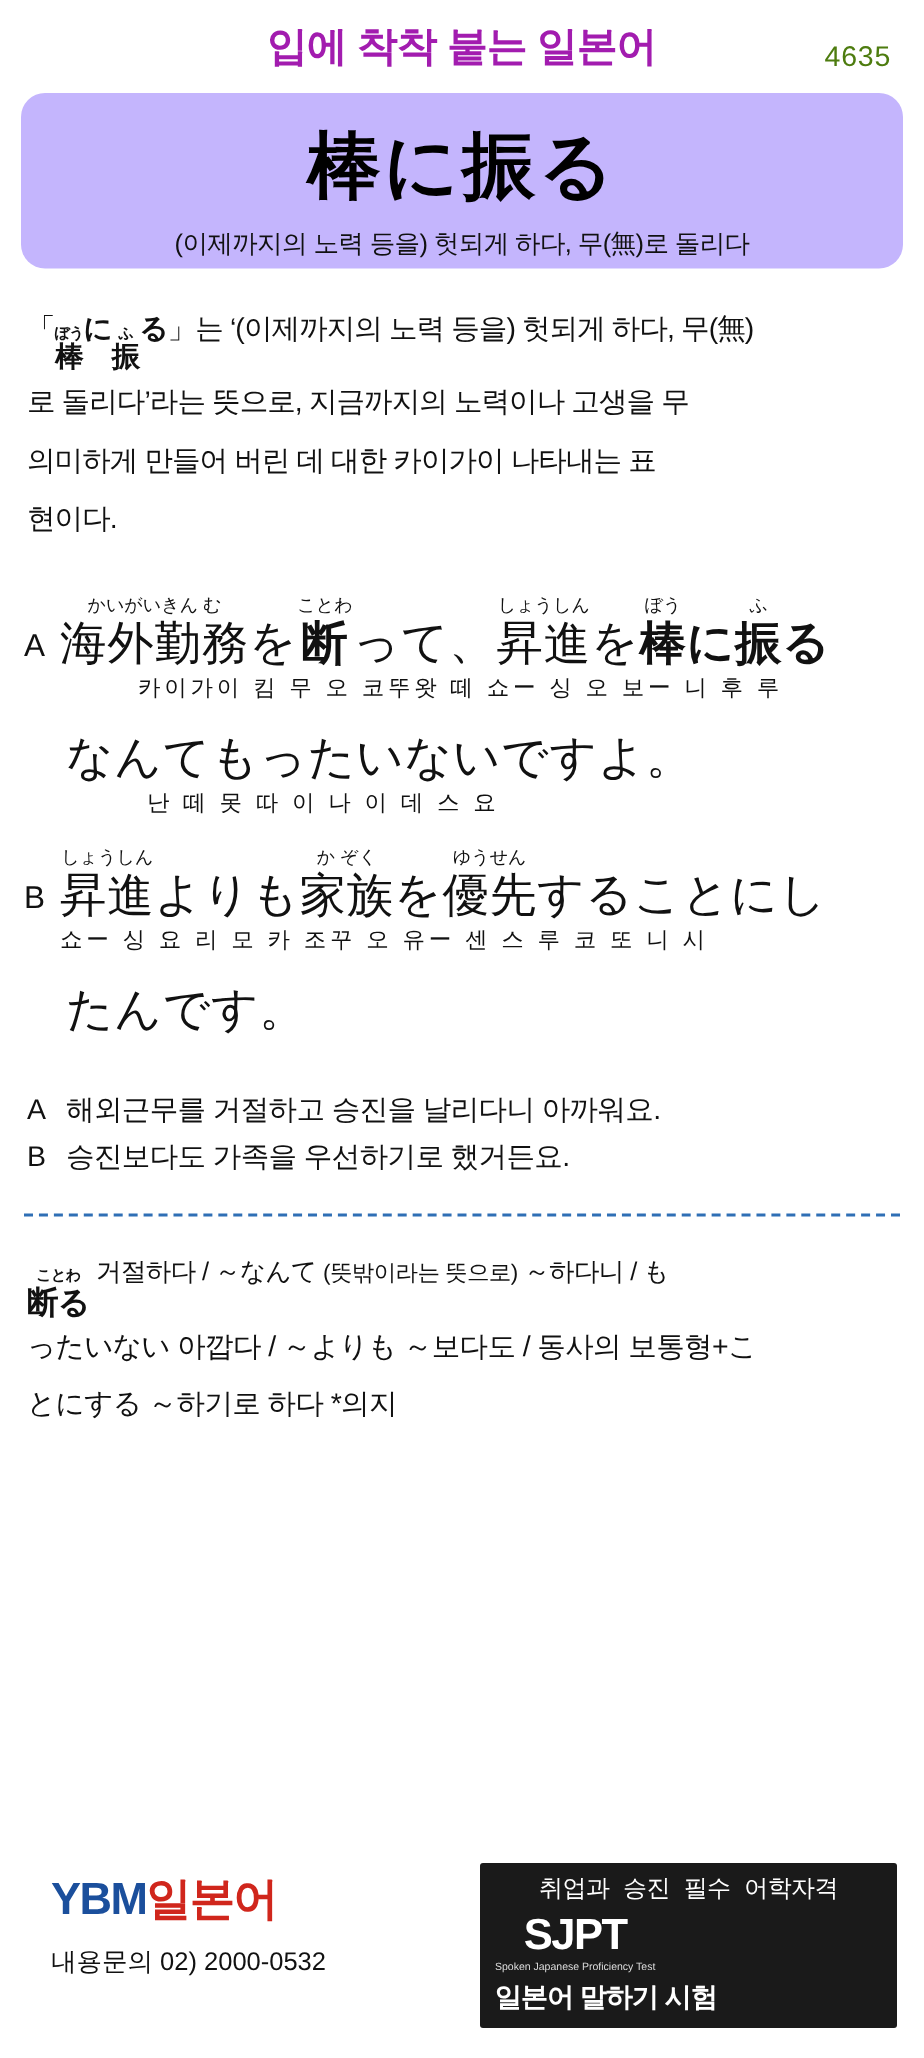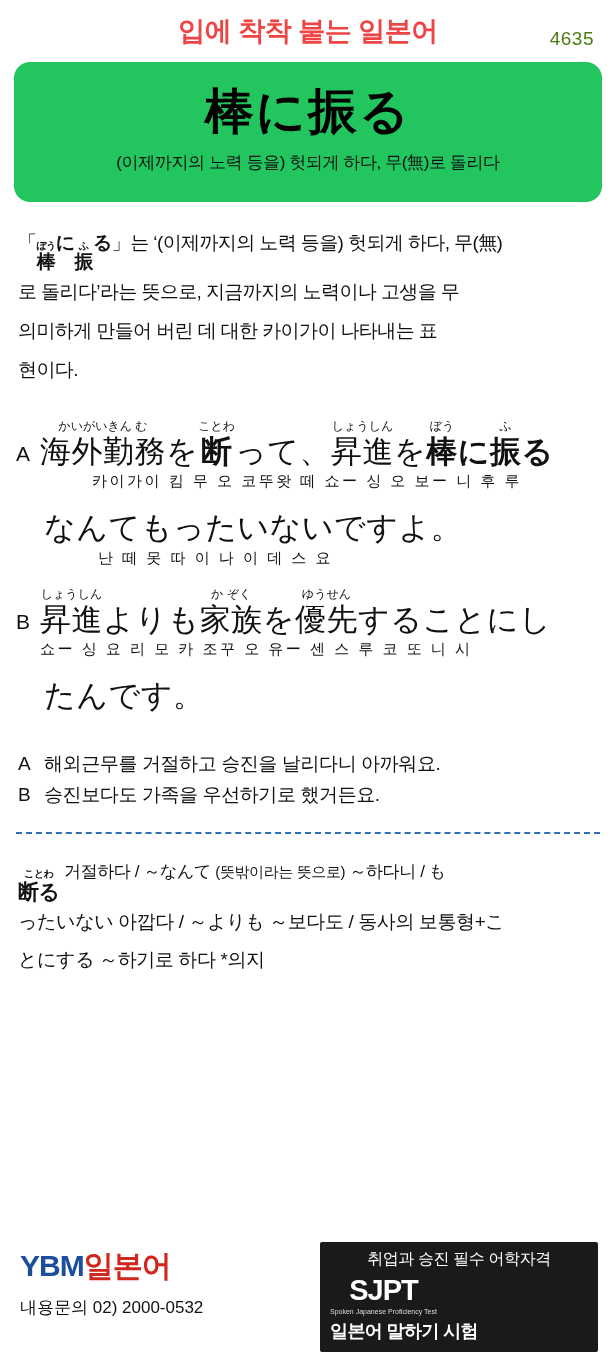--- a/index.html
+++ b/index.html
@@ -21,38 +21,38 @@
   .header {
     position: relative;
     height: 62px;
     display: flex;
     align-items: center;
     justify-content: center;
   }
   .header-title {
     font-size: 27px;
     font-weight: bold;
-    color: #ef4444;
+    color: #a21caf;
     letter-spacing: -0.5px;
   }
   .header-num {
     position: absolute;
     right: 22px;
     top: 28px;
     font-size: 19px;
     color: #4d7c0f;
     letter-spacing: 0.5px;
   }
 
   
   .banner {
     margin: 0 14px;
-    background: #22c55e;
+    background: #c4b5fd;
     border-radius: 16px;
-    padding: 22px 10px 28px;
+    padding: 22px 10px 5px;
     text-align: center;
   }
   .banner-jp {
     font-size: 49px;
     font-weight: bold;
     color: #000;
     letter-spacing: 2px;
     line-height: 1.12;
   }
   .banner-ko {
@@ -151,21 +151,21 @@
     line-height: 2.0;
     letter-spacing: -0.4px;
   }
   .vocab .hw { font-weight: bold; font-size: 21px; }
   .vocab .gloss { font-size: 17px; }
   .vocab .small { font-size: 15px; }
 
   
   .footer {
     position: absolute;
-    left: 2px;
+    left: 16px;
     right: 0;
     bottom: 0;
     height: 142px;
     padding: 16px 18px 0;
   }
   .brand {
     font-size: 30px;
     font-weight: bold;
     letter-spacing: -1px;
   }
@@ -186,20 +186,21 @@
     color: #fff;
     border-radius: 2px;
     padding: 7px 10px 9px;
     text-align: center;
   }
   .sjpt-top {
     font-size: 16px;
     color: #ffffff;
     letter-spacing: -0.4px;
     margin-bottom: 4px;
+    font-family: Liberation Mono, monospace;
   }
   .sjpt-main {
     display: flex;
     align-items: flex-start;
     justify-content: center;
     gap: 4px;
     flex-direction: column;
   }
   .sjpt-logo {
     font-size: 29px;

